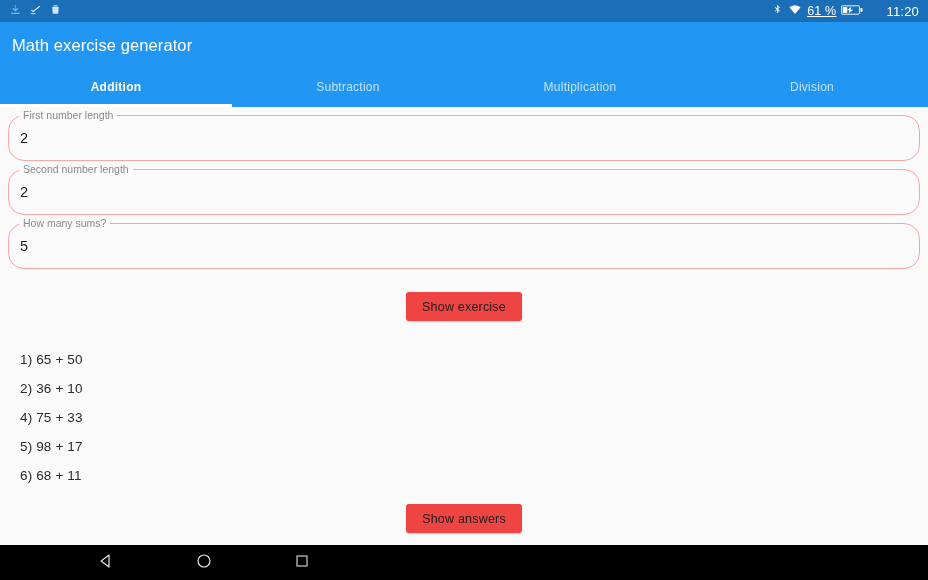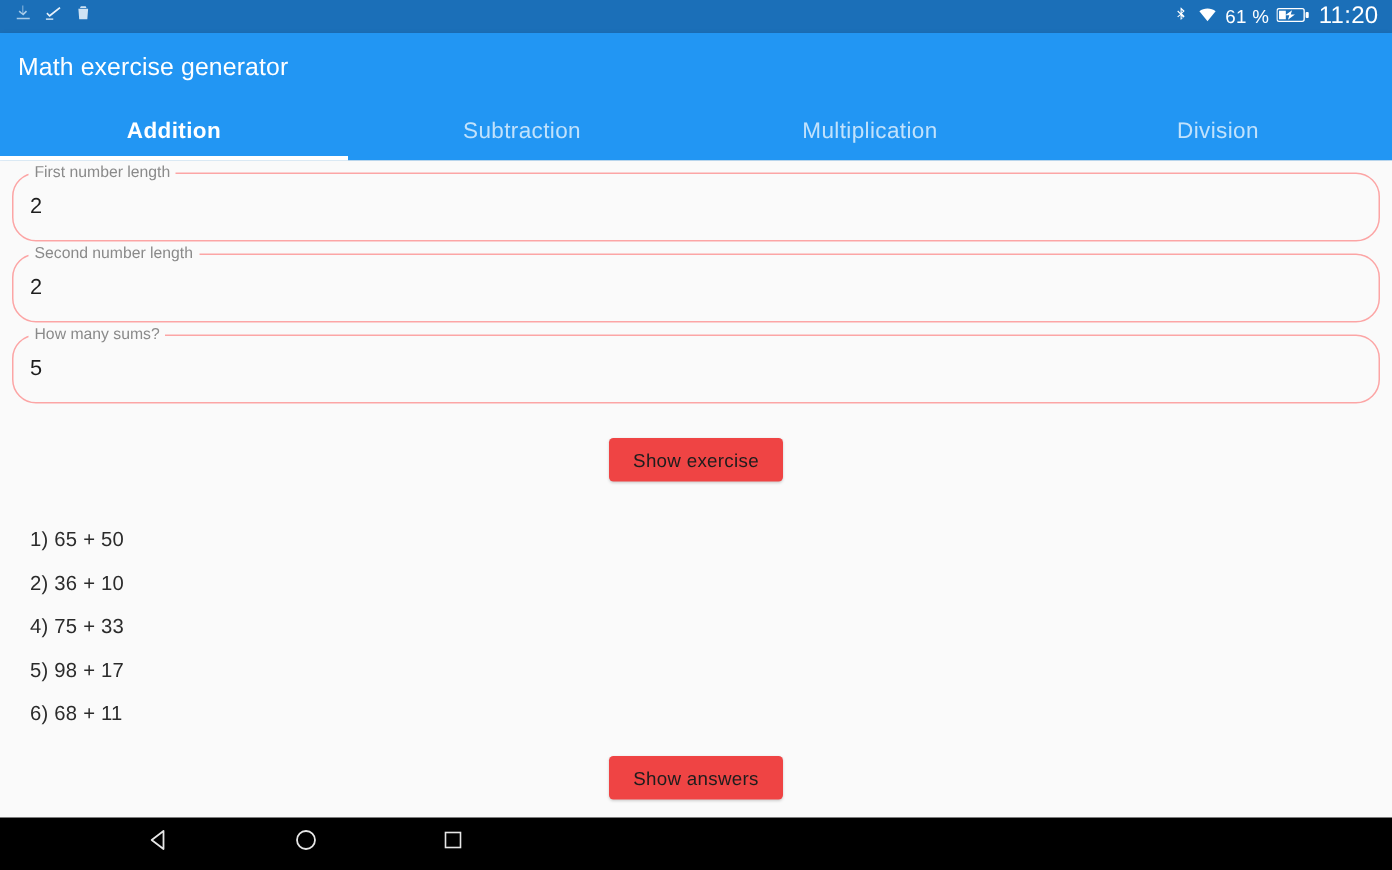--- a/index.html
+++ b/index.html
@@ -41,26 +41,27 @@
     align-items: center;
     gap: 5px;
     color: #fff;
     font-size: 12.5px;
   }
   .sb-icon { display: block; }
   .battery-pct {
     font-size: 12.5px;
     color: #ffffff;
     letter-spacing: 0.2px;
+    text-decoration: underline;
   }
   .clock {
-    font-size: 16px;
+    font-size: 13px;
     color: #ffffff;
     letter-spacing: 0.2px;
-    margin-left: 1px;
+    margin-left: 18px;
   }
 
   
   .app-bar {
     position: absolute;
     top: 22px; left: 0;
     width: 928px;
     height: 85px;
     background: #2296f3;
     box-shadow: 0 2px 4px rgba(0,0,0,0.22);
@@ -80,21 +81,21 @@
     bottom: 0;
     width: 928px;
     height: 40px;
     display: flex;
   }
   .tab {
     flex: 1 1 0;
     display: flex;
     align-items: center;
     justify-content: center;
-    font-size: 15px;
+    font-size: 12px;
     color: rgba(255,255,255,0.72);
     letter-spacing: 0.25px;
     position: relative;
     cursor: pointer;
     height: 40px;
     box-sizing: border-box;
   }
   .tab.active {
     color: #ffffff;
     font-weight: bold;

